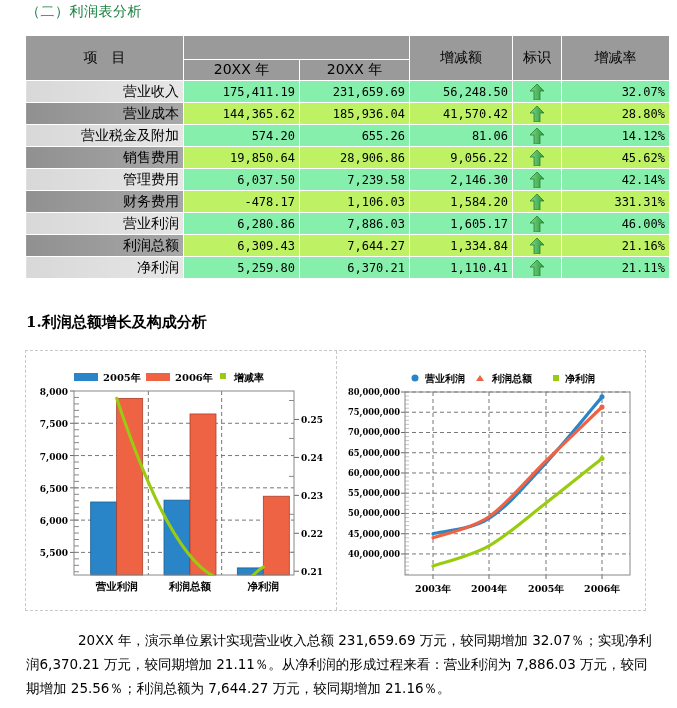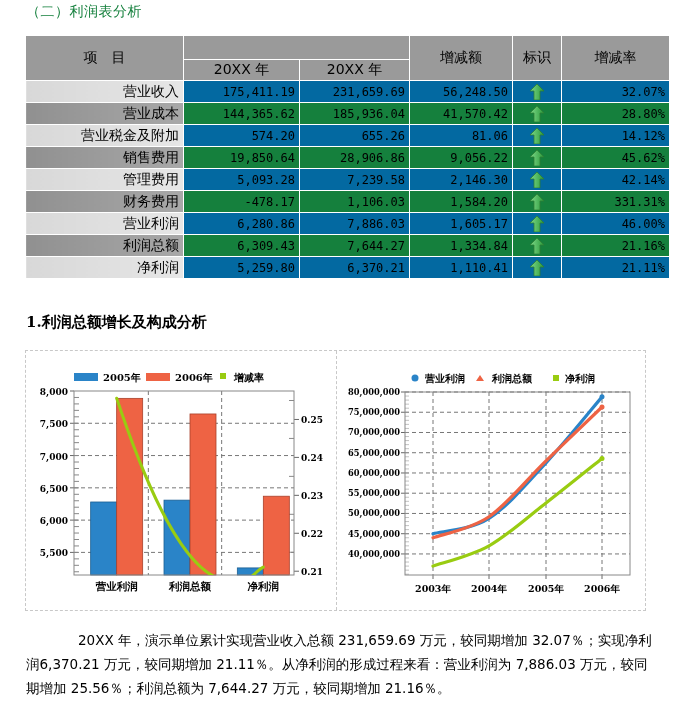--- a/index.html
+++ b/index.html
@@ -6,23 +6,23 @@
   body { width:677px; height:708px; position:relative; overflow:hidden;
          font-family:"DejaVu Sans", sans-serif; color:#000; }
   .section-title { position:absolute; left:26px; top:3px; font-size:14px; color:#15803d; letter-spacing:0.5px; }
   table.profit { position:absolute; left:25px; top:35px; width:645px; border-collapse:collapse;
                  border:1px solid #222; font-size:13px; }
   table.profit th { background:#9a9a9a; font-weight:normal; color:#000; border:1px solid #fff; font-size:14px; }
   table.profit td { border:1px solid #fff; height:21px; padding:0 4px; white-space:nowrap;
                     font-family:"DejaVu Sans Mono", monospace; font-size:12px; text-align:right; }
   table.profit td.name { text-align:right; font-family:"DejaVu Sans", sans-serif; font-size:14px; padding-left:1px; }
   table.profit td.flag { text-align:center; }
-  tr.odd td { background:#0369a1; }
+  tr.odd td { background:#86efac; }
   tr.odd td.name { background:linear-gradient(to right,#d8d8d8,#e6e6e6); }
-  tr.even td { background:#15803d; }
+  tr.even td { background:#bef264; }
   tr.even td.name { background:linear-gradient(to right,#909090,#a8a8a8); }
   .arrow { display:inline-block; vertical-align:middle; }
   .h2 { position:absolute; left:26px; top:313px; font-size:15px; font-weight:bold;
         font-family:"DejaVu Serif", serif; }
   .charts { position:absolute; left:25px; top:350px; width:619px; height:259px;
             border:1px dashed #c8c8c8; }
   .charts .divider { position:absolute; left:310px; top:0; width:0; height:259px; border-left:1px dashed #c8c8c8; }
   .chart { position:absolute; top:0; }
   svg text { font-family:"DejaVu Serif", serif; font-weight:bold; }
   .para { position:absolute; left:26px; top:628px; width:630px; font-size:13.5px; line-height:24px; color:#000000; }
@@ -115,21 +115,21 @@
                 <stop offset="1" stop-color="#2a9a3a"></stop>
               </linearGradient>
             </defs>
         <path d="M7 0 L14 7 L10 7 L10 16 L4 16 L4 7 L0 7 Z" fill="url(#ag)" stroke="#2f7f35" stroke-width="0.8"></path>
       </svg>
     </td>
     <td>45.62%</td>
   </tr>
       <tr class="odd">
     <td class="name">管理费用</td>
-    <td>5,093.28</td>
+    <td>6,037.50</td>
     <td>7,239.58</td>
     <td>2,146.30</td>
     <td class="flag">
       <svg class="arrow" width="14" height="16" viewBox="0 0 14 16">
         <defs>
               <linearGradient id="ag" x1="0" y1="0" x2="1" y2="0">
           <stop offset="0" stop-color="#7fd88a"></stop>
                 <stop offset="1" stop-color="#2a9a3a"></stop>
               </linearGradient>
             </defs>

